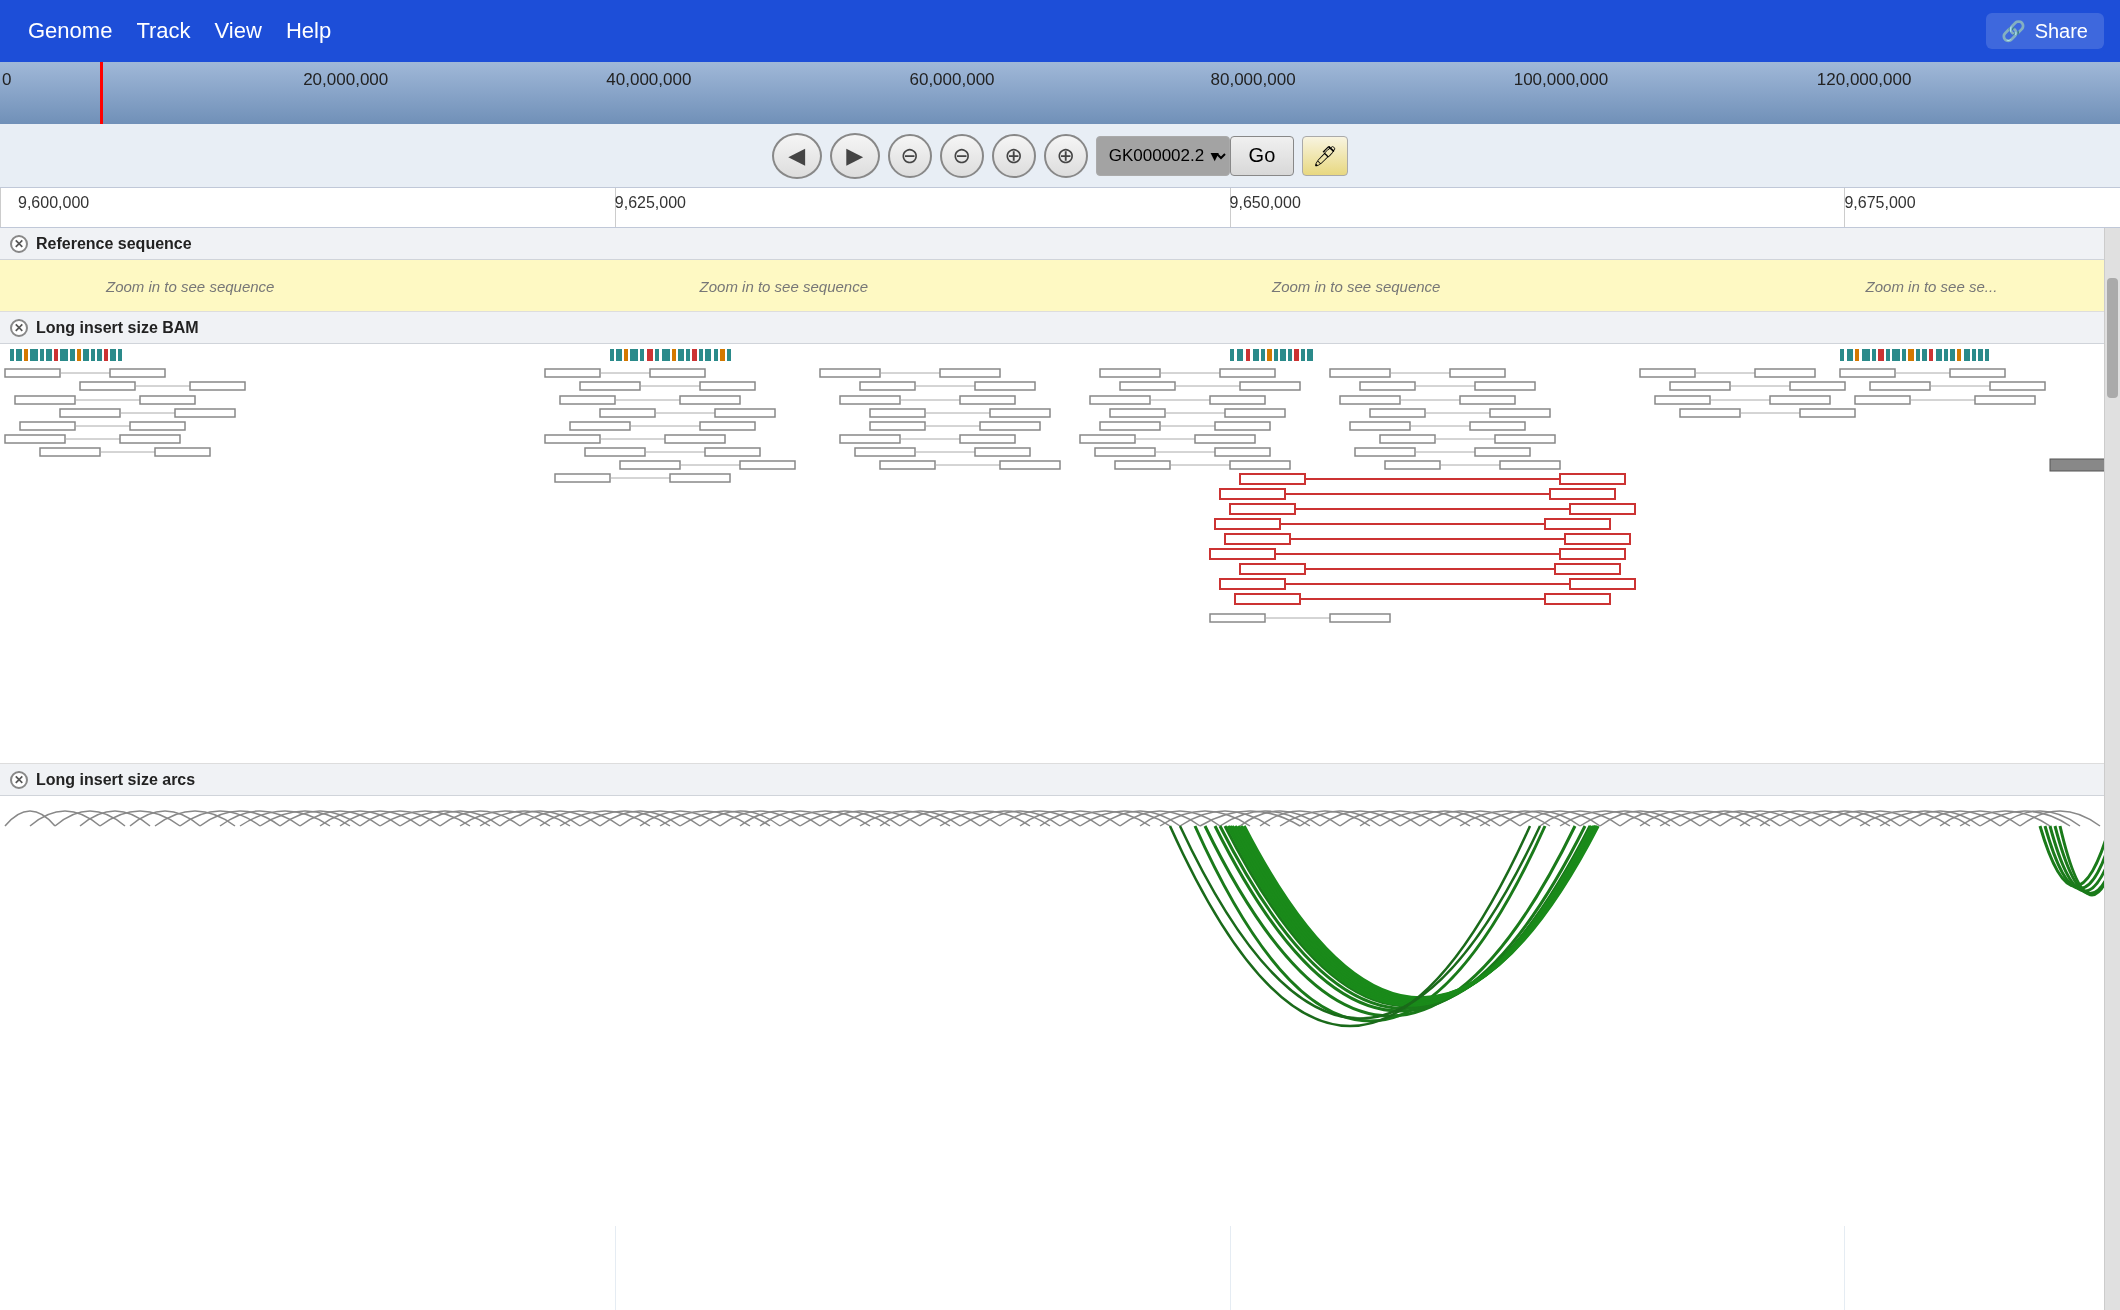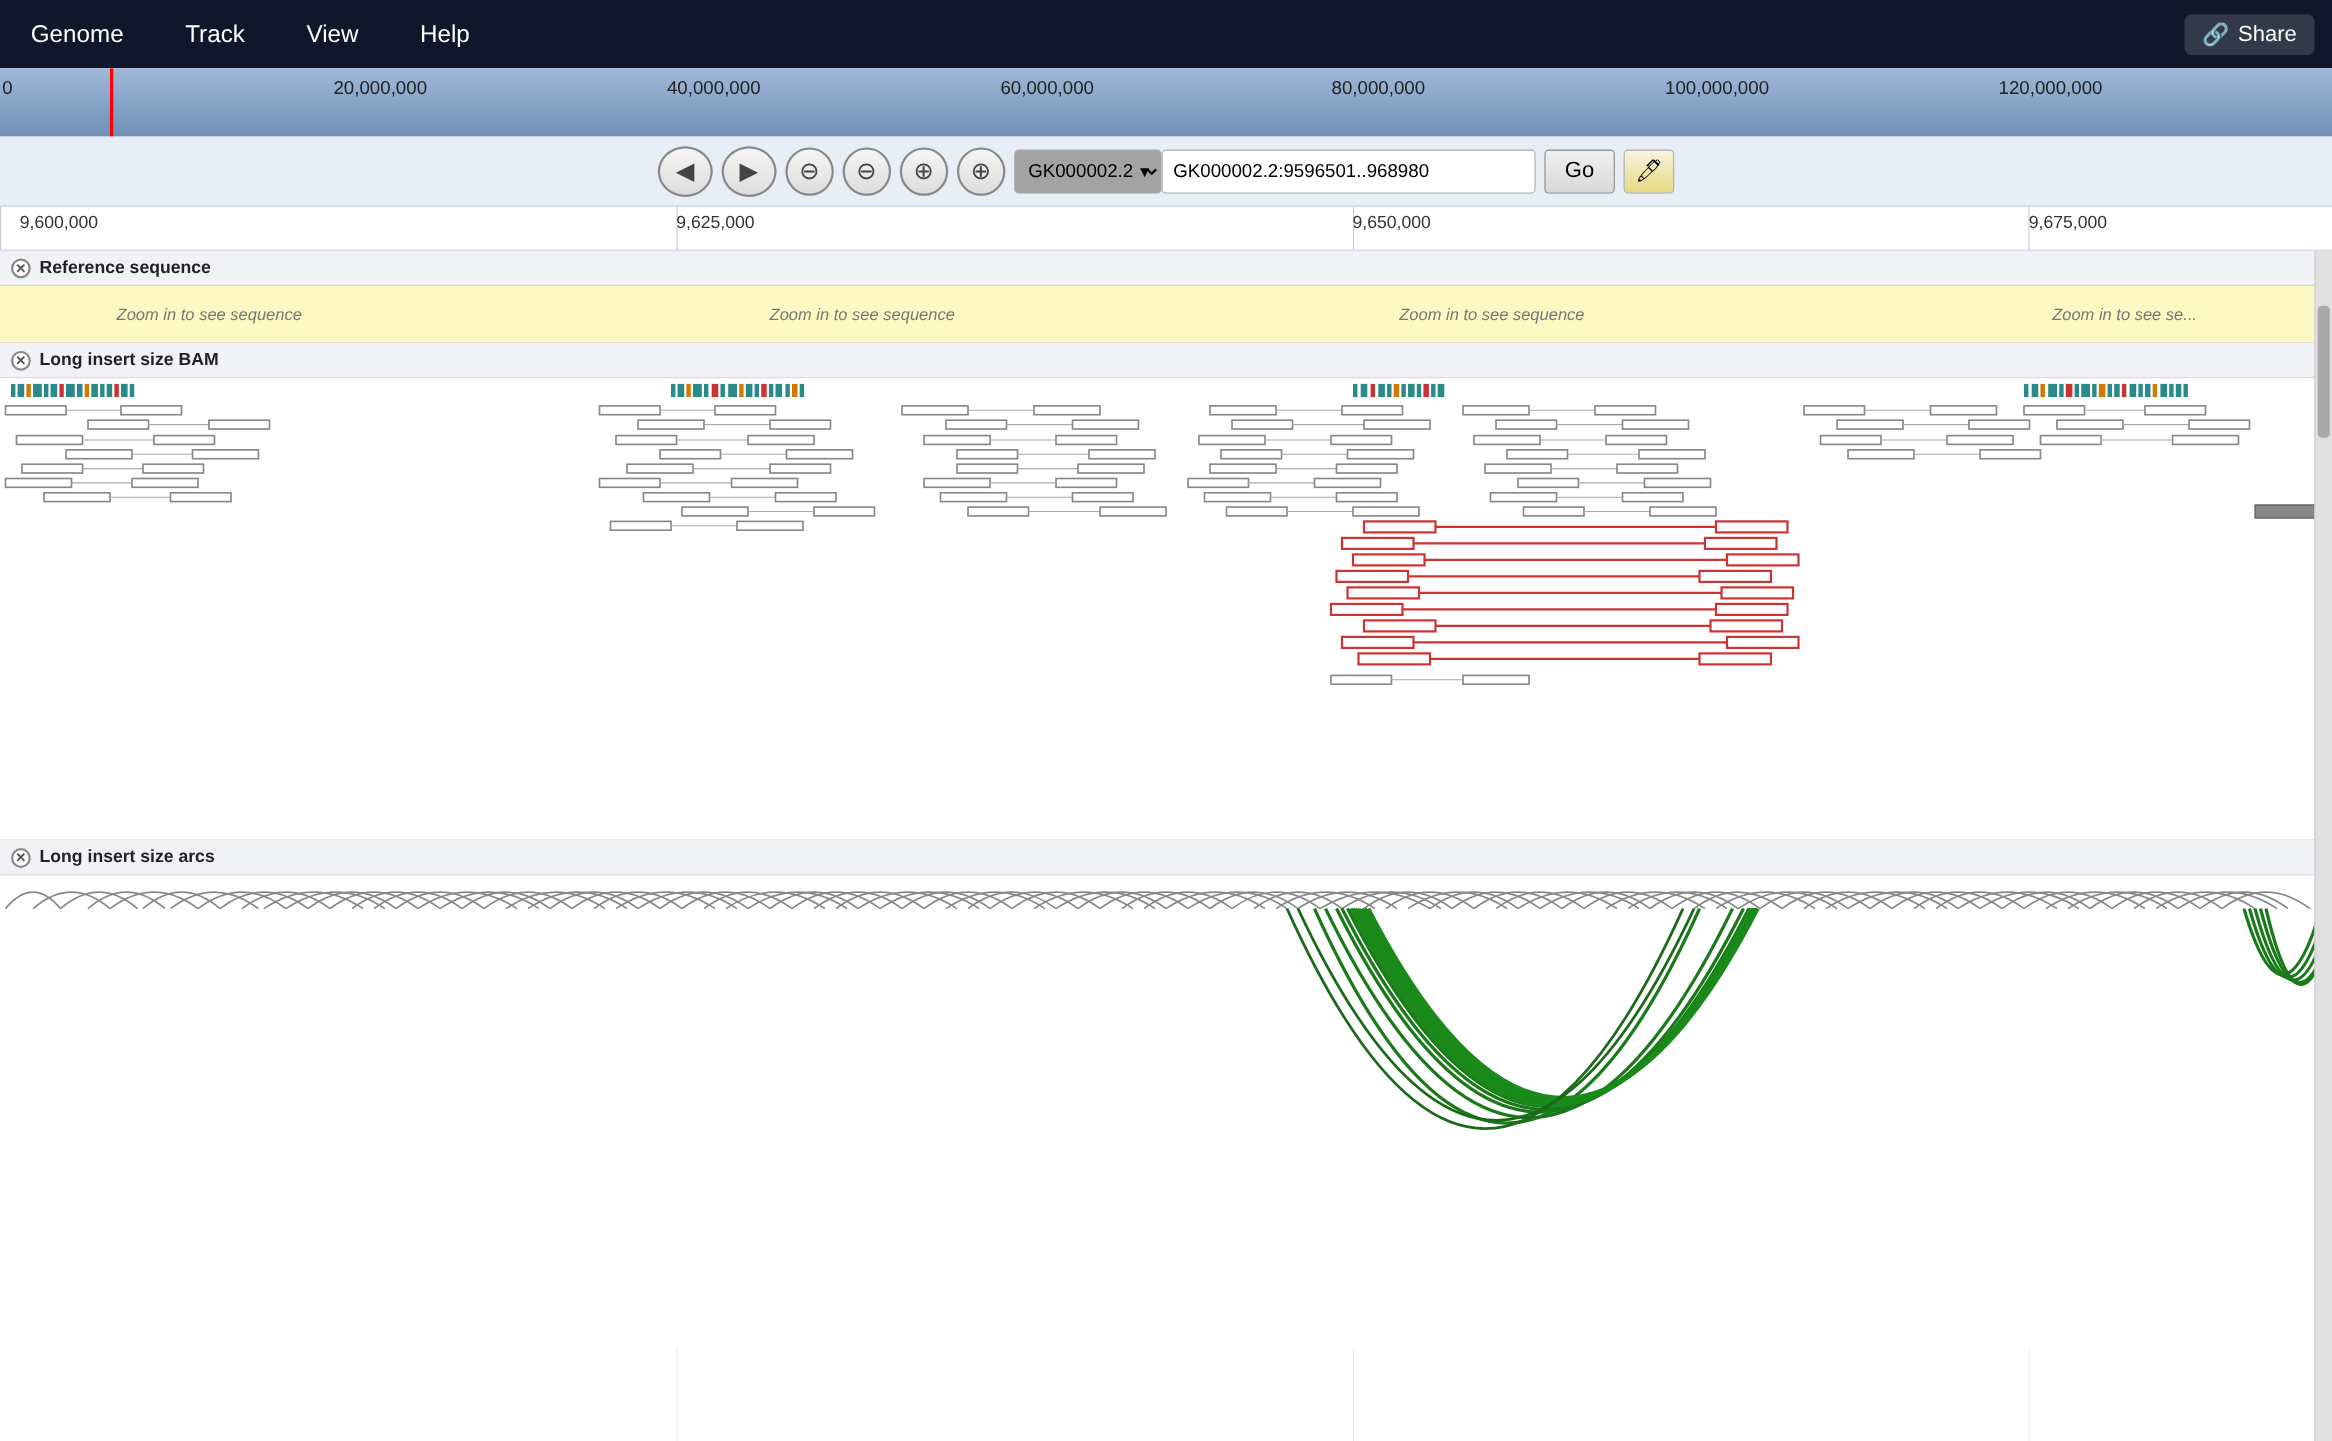--- a/index.html
+++ b/index.html
@@ -1,22 +1,22 @@
 <!DOCTYPE html>
 <html><head>
   <meta charset="utf-8">
   <style>
     * { margin: 0; padding: 0; box-sizing: border-box; }
     body { width: 2120px; height: 1310px; overflow: hidden; font-family: Arial, sans-serif; background: #fff; }
 
     
     #menubar {
       display: flex; align-items: center;
-      background: #0f172a; color: white;
-      height: 62px; padding: 0 16px; gap: 32px;
+      background: #1d4ed8; color: white;
+      height: 62px; padding: 0 16px; 
     }
     .menu-item {
       font-size: 22px; font-weight: 500; cursor: pointer; padding: 8px 12px;
       color: white;
     }
     #share-btn {
       margin-left: auto; display: flex; align-items: center; gap: 8px;
       background: rgba(255,255,255,0.15); border-radius: 6px;
       padding: 6px 16px; cursor: pointer; font-size: 20px; color: white;
     }
@@ -188,21 +188,20 @@
   <div class="zoom-btn">
     <span style="font-size:22px;">⊕</span>
   </div>
   <div class="zoom-btn">
     <span style="font-size:22px;">⊕</span>
   </div>
   <select id="chr-select">
     <option>GK000002.2</option>
   </select>
   <span style="margin-left:-30px; font-size:14px; pointer-events:none;">▼</span>
-  <input id="location-input" type="text" value="GK000002.2:9596501..968980" style="">
   <button id="go-btn">Go</button>
   <div id="highlight-btn">
     <span>🖊</span>
   </div>
 </div>
 
 <div id="detail-ruler">
   <div class="ruler-line" style="left:0%"></div>
   <div class="ruler-line" style="left:29%"></div>
   <div class="ruler-line" style="left:58%"></div>

